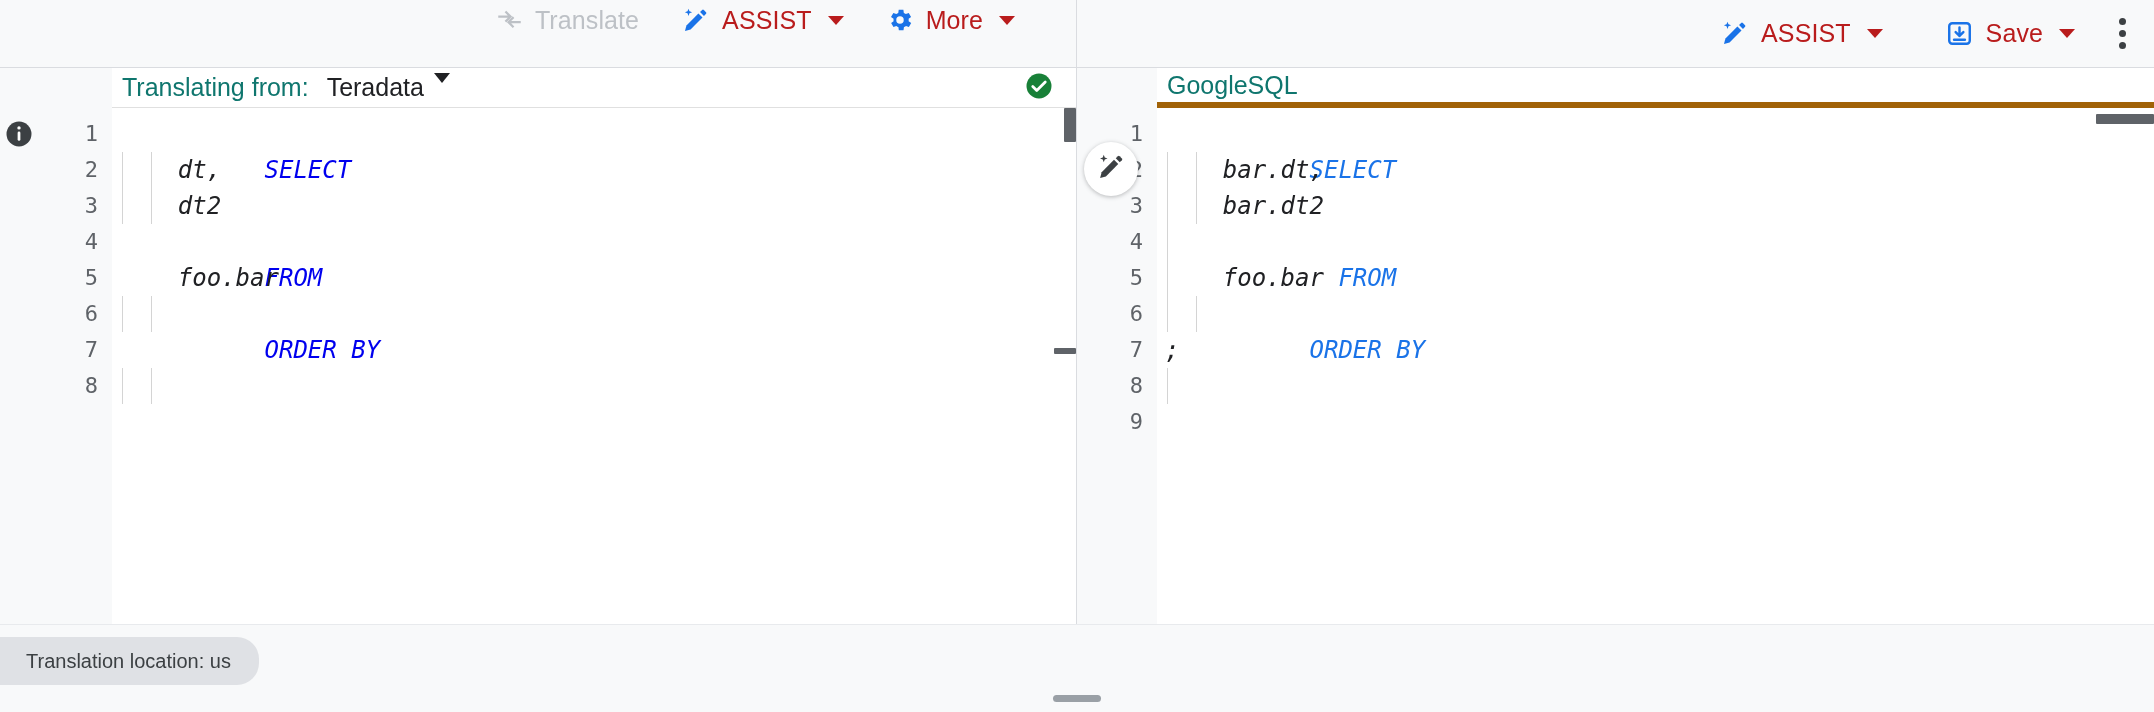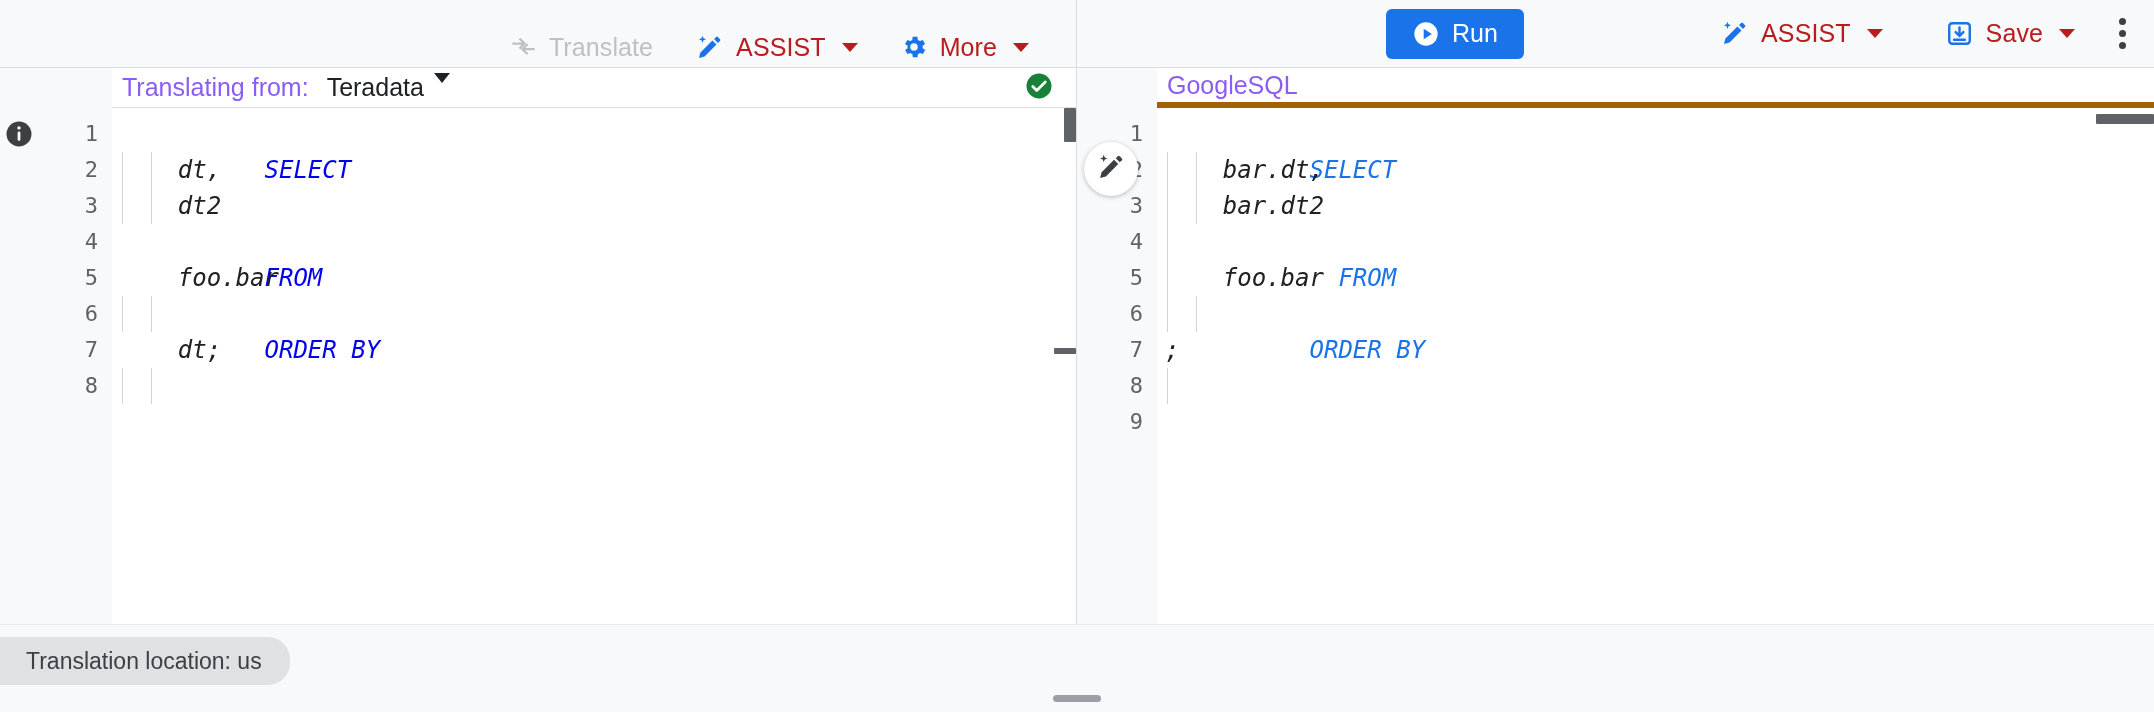--- a/index.html
+++ b/index.html
@@ -14,22 +14,22 @@
 
   
   .toolbar {
     position: absolute; left:0; top:0; width:2154px; height:68px;
     background:#f8f9fa;
     border-bottom:1px solid #dadce0;
     display:flex; align-items:center;
   }
   .tb-left {
     width:1077px; height:68px;
-    display:flex; align-items:flex-end; justify-content:flex-end;
-    padding-right:43px; gap:34px;
+    display:flex; align-items:flex-start; justify-content:flex-end;
+    padding-right:57px; gap:34px;
     border-right:1px solid #dadce0;
   }
   .tb-right {
     width:1077px; height:68px;
     display:flex; align-items:center; gap:0px;
     padding-left:0px;
   }
   .tb-btn {
     display:flex; align-items:center; gap:12px;
     font-size:25px; color:#b91c1c; font-weight:400;
@@ -60,21 +60,21 @@
   .headers { position:absolute; left:0; top:68px; width:2154px; height:40px; display:flex; }
   .hdr-left {
     width:1077px; height:40px; display:flex; align-items:center;
     background:#fff; border-right:1px solid #dadce0;
   }
   .hdr-left .gutterpad { width:112px; height:40px; background:#f8f9fa; }
   .hdr-left .hdr-body {
     flex:1; height:40px; display:flex; align-items:center;
     border-bottom:1px solid #e0e0e0; padding-left:10px; gap:18px;
   }
-  .hdr-label { font-size:25px; color:#8b5cf6; }
+  .hdr-label { font-size:25px; color:#0f766e; }
   .src-select {
     display:flex; align-items:flex-start; gap:10px; font-size:25px; color:#202124; cursor:pointer;
   }
   .src-select .caret {
     width:0;height:0;border-left:8px solid transparent;border-right:8px solid transparent;
     border-top:10px solid #202124;
   }
   .ok-badge { margin-left:auto; margin-right:22px; display:flex; align-items:center; }
 
   .hdr-right { width:1077px; height:40px; display:flex; align-items:center; background:#fff; }
@@ -147,21 +147,21 @@
   
   .footer {
     position:absolute; left:0; top:624px; width:2154px; height:88px;
     background:#f8f9fa; border-top:1px solid #e8eaed;
   }
   .loc-chip {
     position:absolute; left:0px; top:12px;
     background:#dfe1e5; color:#3c4043;
     border-radius:0 22px 22px 0;
     height:48px; display:flex; align-items:center;
-    padding:0 28px 0 26px; font-size:23px; white-space:nowrap;
+    padding:0 28px 0 26px; font-size:20px; white-space:nowrap;
   }
   .drag-handle {
     position:absolute; left:50%; transform:translateX(-50%); bottom:10px;
     width:48px; height:7px; border-radius:4px; background:#9aa0a6; cursor:ns-resize;
   }
 </style>
 </head>
 <body>
 
 <div class="app">
@@ -199,29 +199,20 @@
           </svg>
         </span>
         <span>More</span>
         <span class="caret"></span>
       </button>
 
     </div>
 
     <div class="tb-right">
 
-      <button class="run-btn">
-        <span class="ico">
-          <svg width="28" height="28" viewBox="0 0 24 24">
-            <circle cx="12" cy="12" r="10" fill="#ffffff"></circle>
-            <path d="M10 7.5 17 12l-7 4.5z" fill="#1a73e8"></path>
-          </svg>
-        </span>
-        <span>Run</span>
-      </button>
 
       <span class="spacer"></span>
 
       <button class="tb-btn" style="margin-right:54px;">
         <span class="ico">
           <svg width="29" height="29" viewBox="0 0 24 24" fill="#1a73e8">
             <path d="M6.2 2.2 7 4.4l2.2.8-2.2.8L6.2 8.2 5.4 6l-2.2-.8L5.4 4.4z"></path>
             <path d="M20.7 5.1 18.9 3.3a1 1 0 0 0-1.4 0l-1.7 1.7 3.2 3.2 1.7-1.7a1 1 0 0 0 0-1.4z"></path>
             <path d="M14.4 6.2 4.5 16.1 3.3 20.7l4.6-1.2 9.9-9.9z"></path>
           </svg>
@@ -319,21 +310,20 @@
         </div>
         <div class="cline">    dt,</div>
         <div class="cline">    dt2</div>
         <div class="cline">
           <span class="kw-dark">FROM</span>
         </div>
         <div class="cline">    foo.bar</div>
         <div class="cline">
           <span class="kw-dark">ORDER BY</span>
         </div>
-        <div class="cline">    dt;</div>
         <div class="cline"></div>
 
         <div class="vthumb-top"></div>
         <div class="hthumb"></div>
       </div>
     </div>
 
     <div class="pane pane-right">
 
       <div class="gutter gutter-right">

